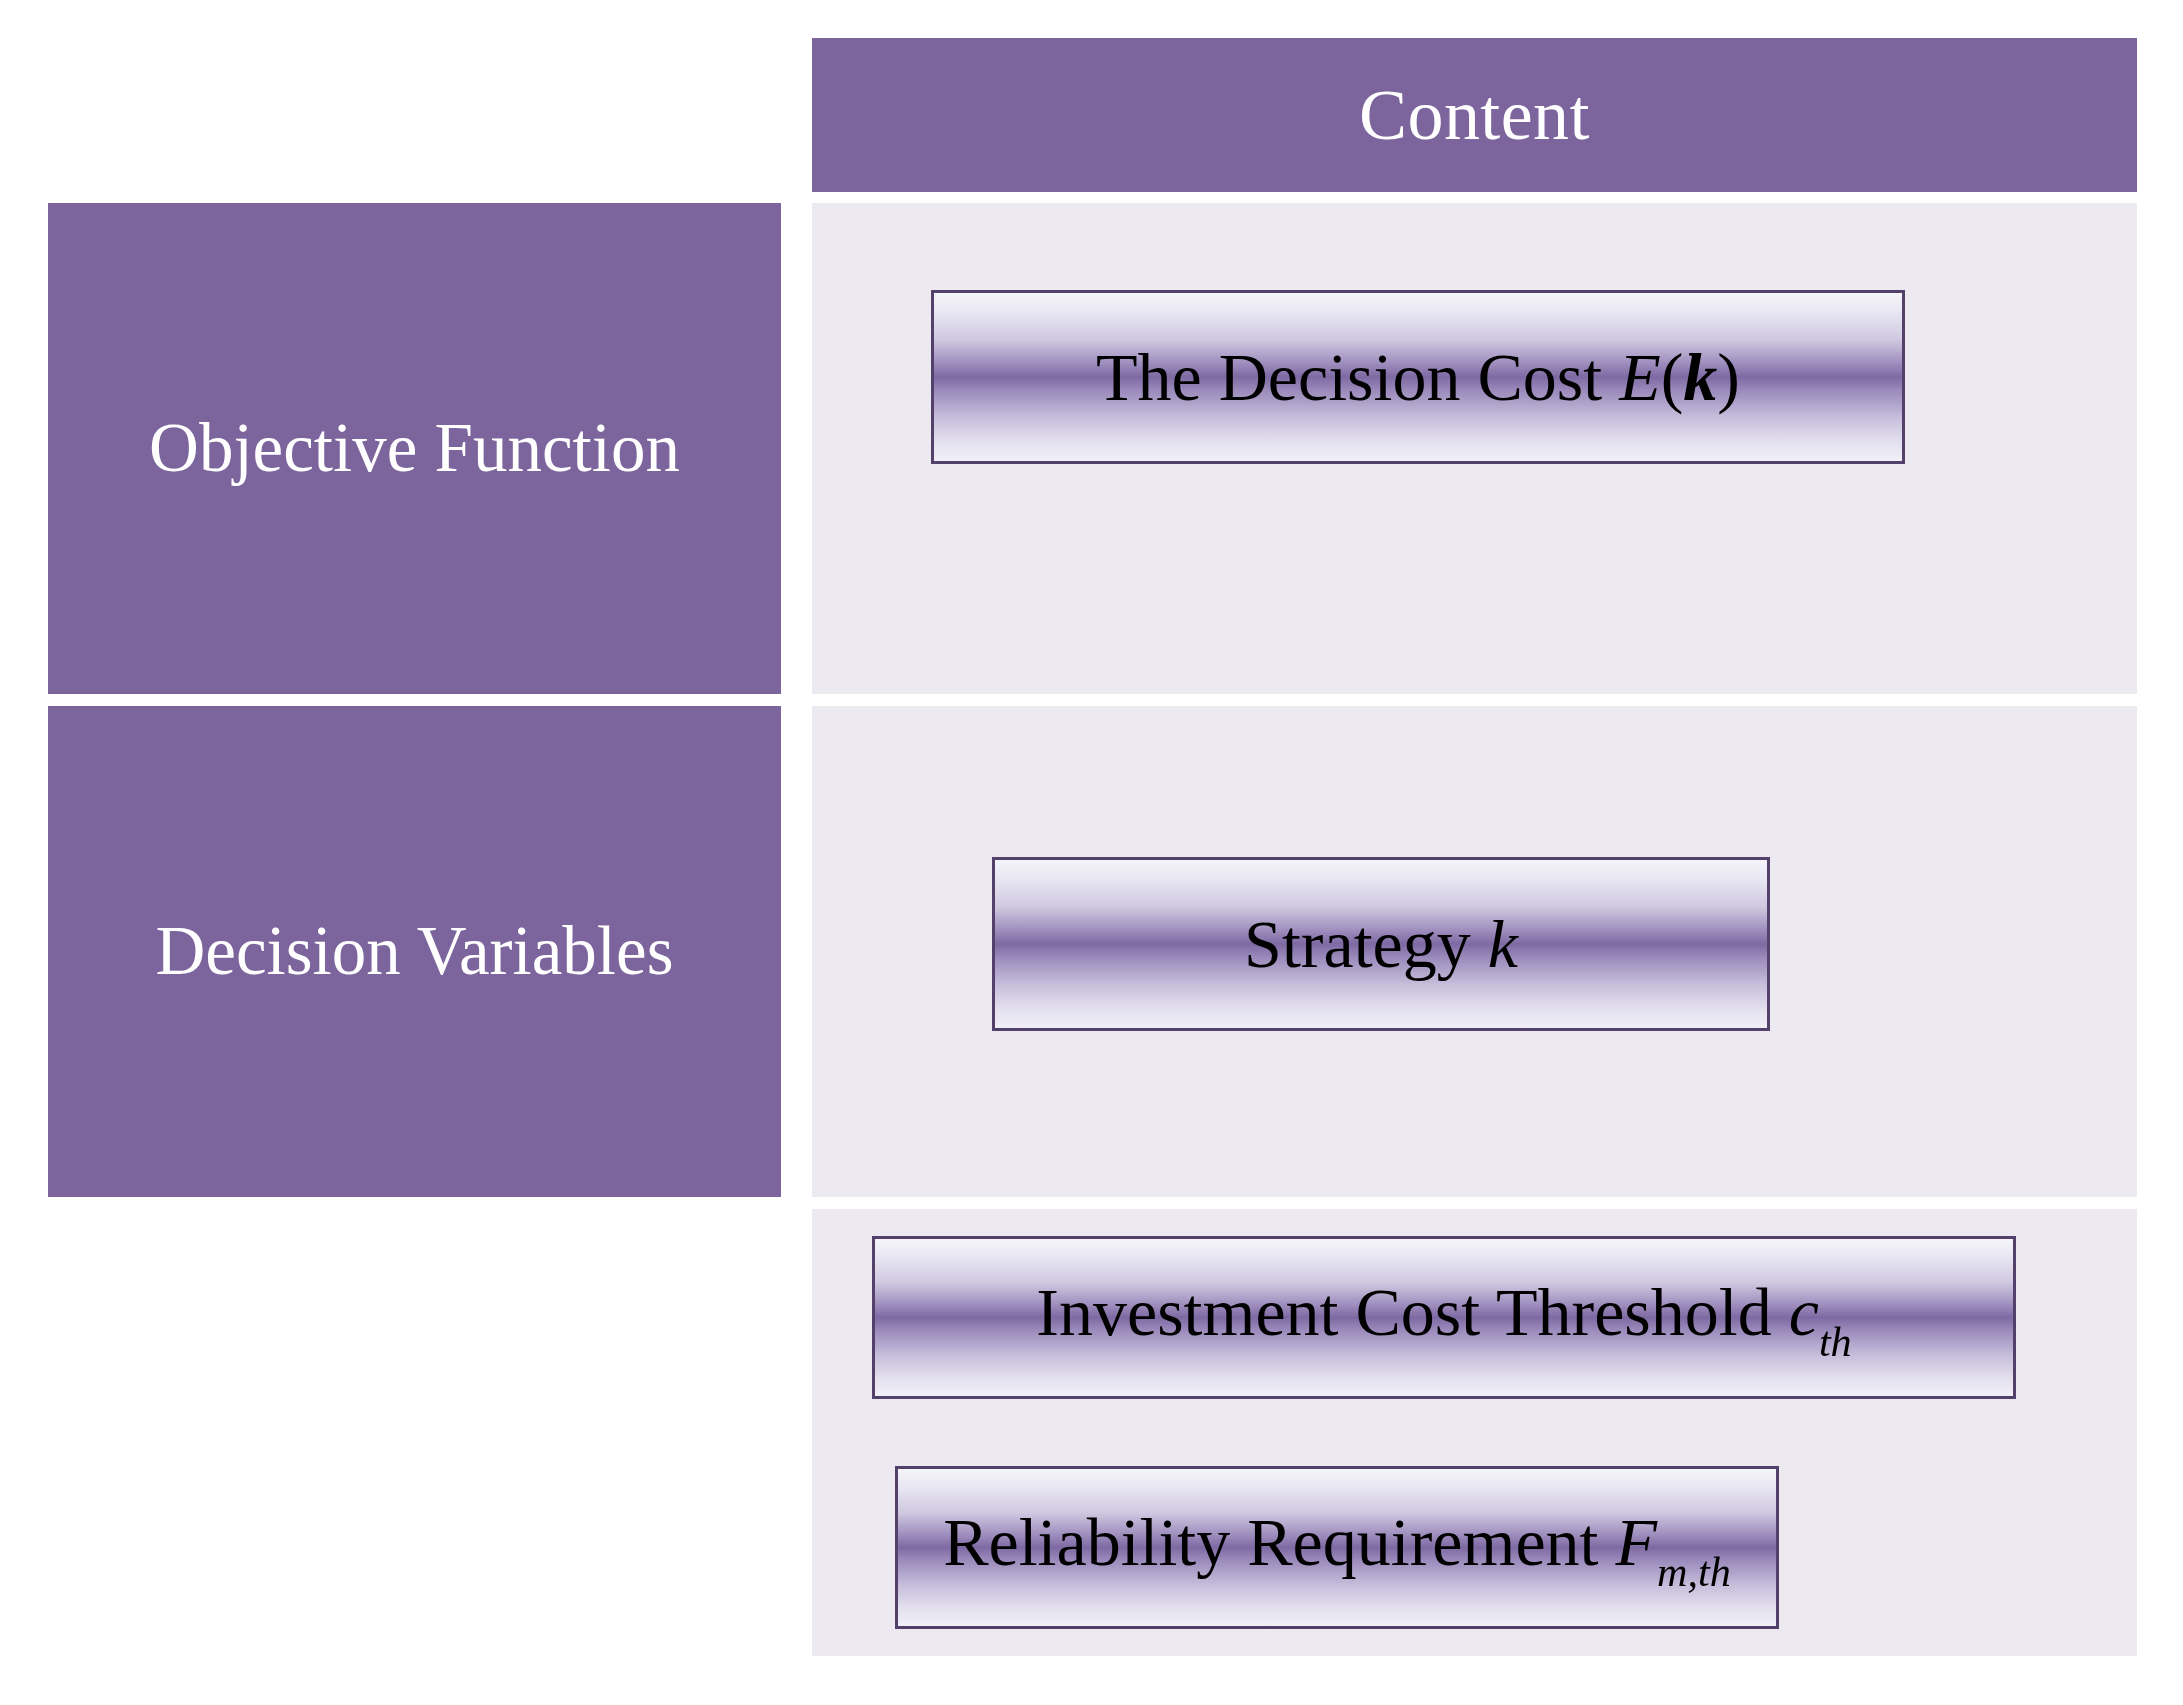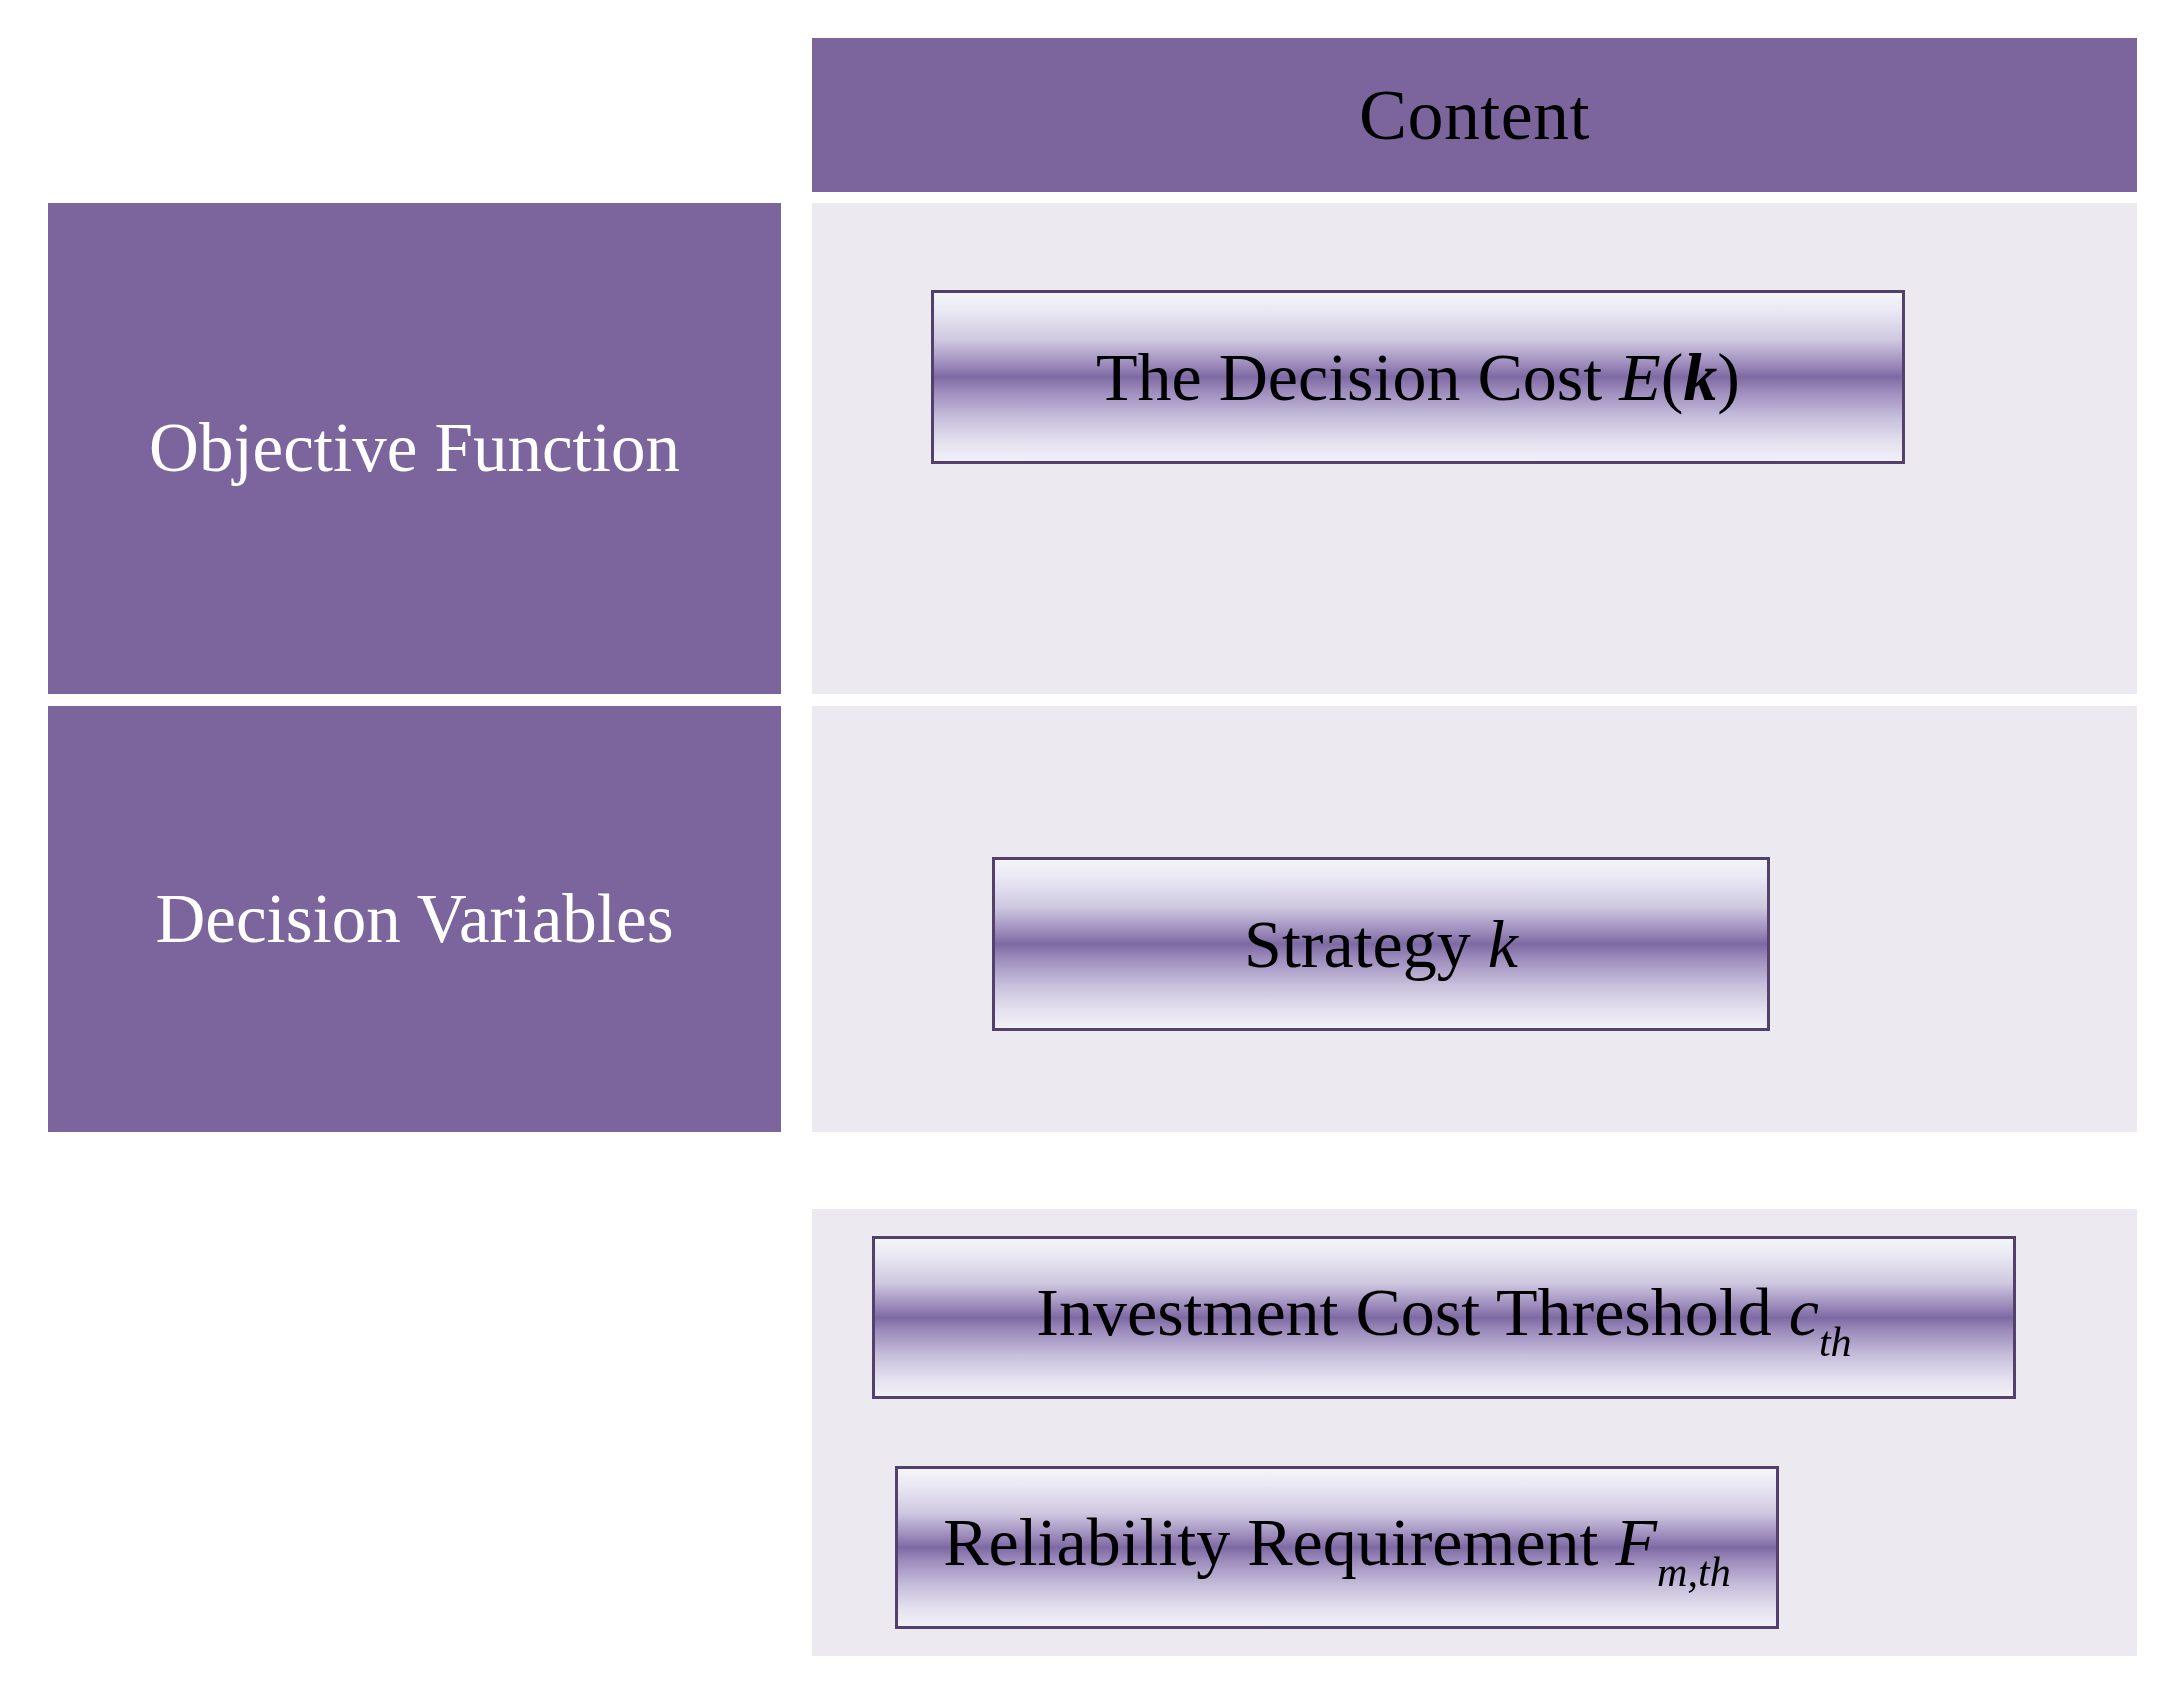--- a/index.html
+++ b/index.html
@@ -39,21 +39,21 @@
     left: 764px;
     top: 0;
     width: 1325px;
     height: 154px;
     background: #7C659D;
     display: flex;
     align-items: center;
     justify-content: center;
   }
   #header-title {
-    color: #000000;
+    color: #ffffff;
     font-size: 72px;
     line-height: 1;
     letter-spacing: 0.4px;
     font-weight: normal;
   }
 
   
   .body-row .label-cell {
     position: absolute;
     left: 0;
@@ -78,21 +78,21 @@
     position: absolute;
     left: 764px;
     top: 0;
     width: 1325px;
     height: 100%;
     background: #ECE9F1;
     box-sizing: border-box;
   }
 
   #row-objective  { top: 165px;  height: 491px; }
-  #row-decision   { top: 668px;  height: 426px; }
+  #row-decision   { top: 668px;  height: 491px; }
   #row-constraints{ top: 1171px; height: 447px; }
 
   
   .chip {
     position: absolute;
     border: 3.8px solid #54416B;
     box-sizing: border-box;
     background: linear-gradient(to bottom,
         #F4F4FA 0%,
         #EAE9F4 10%,

